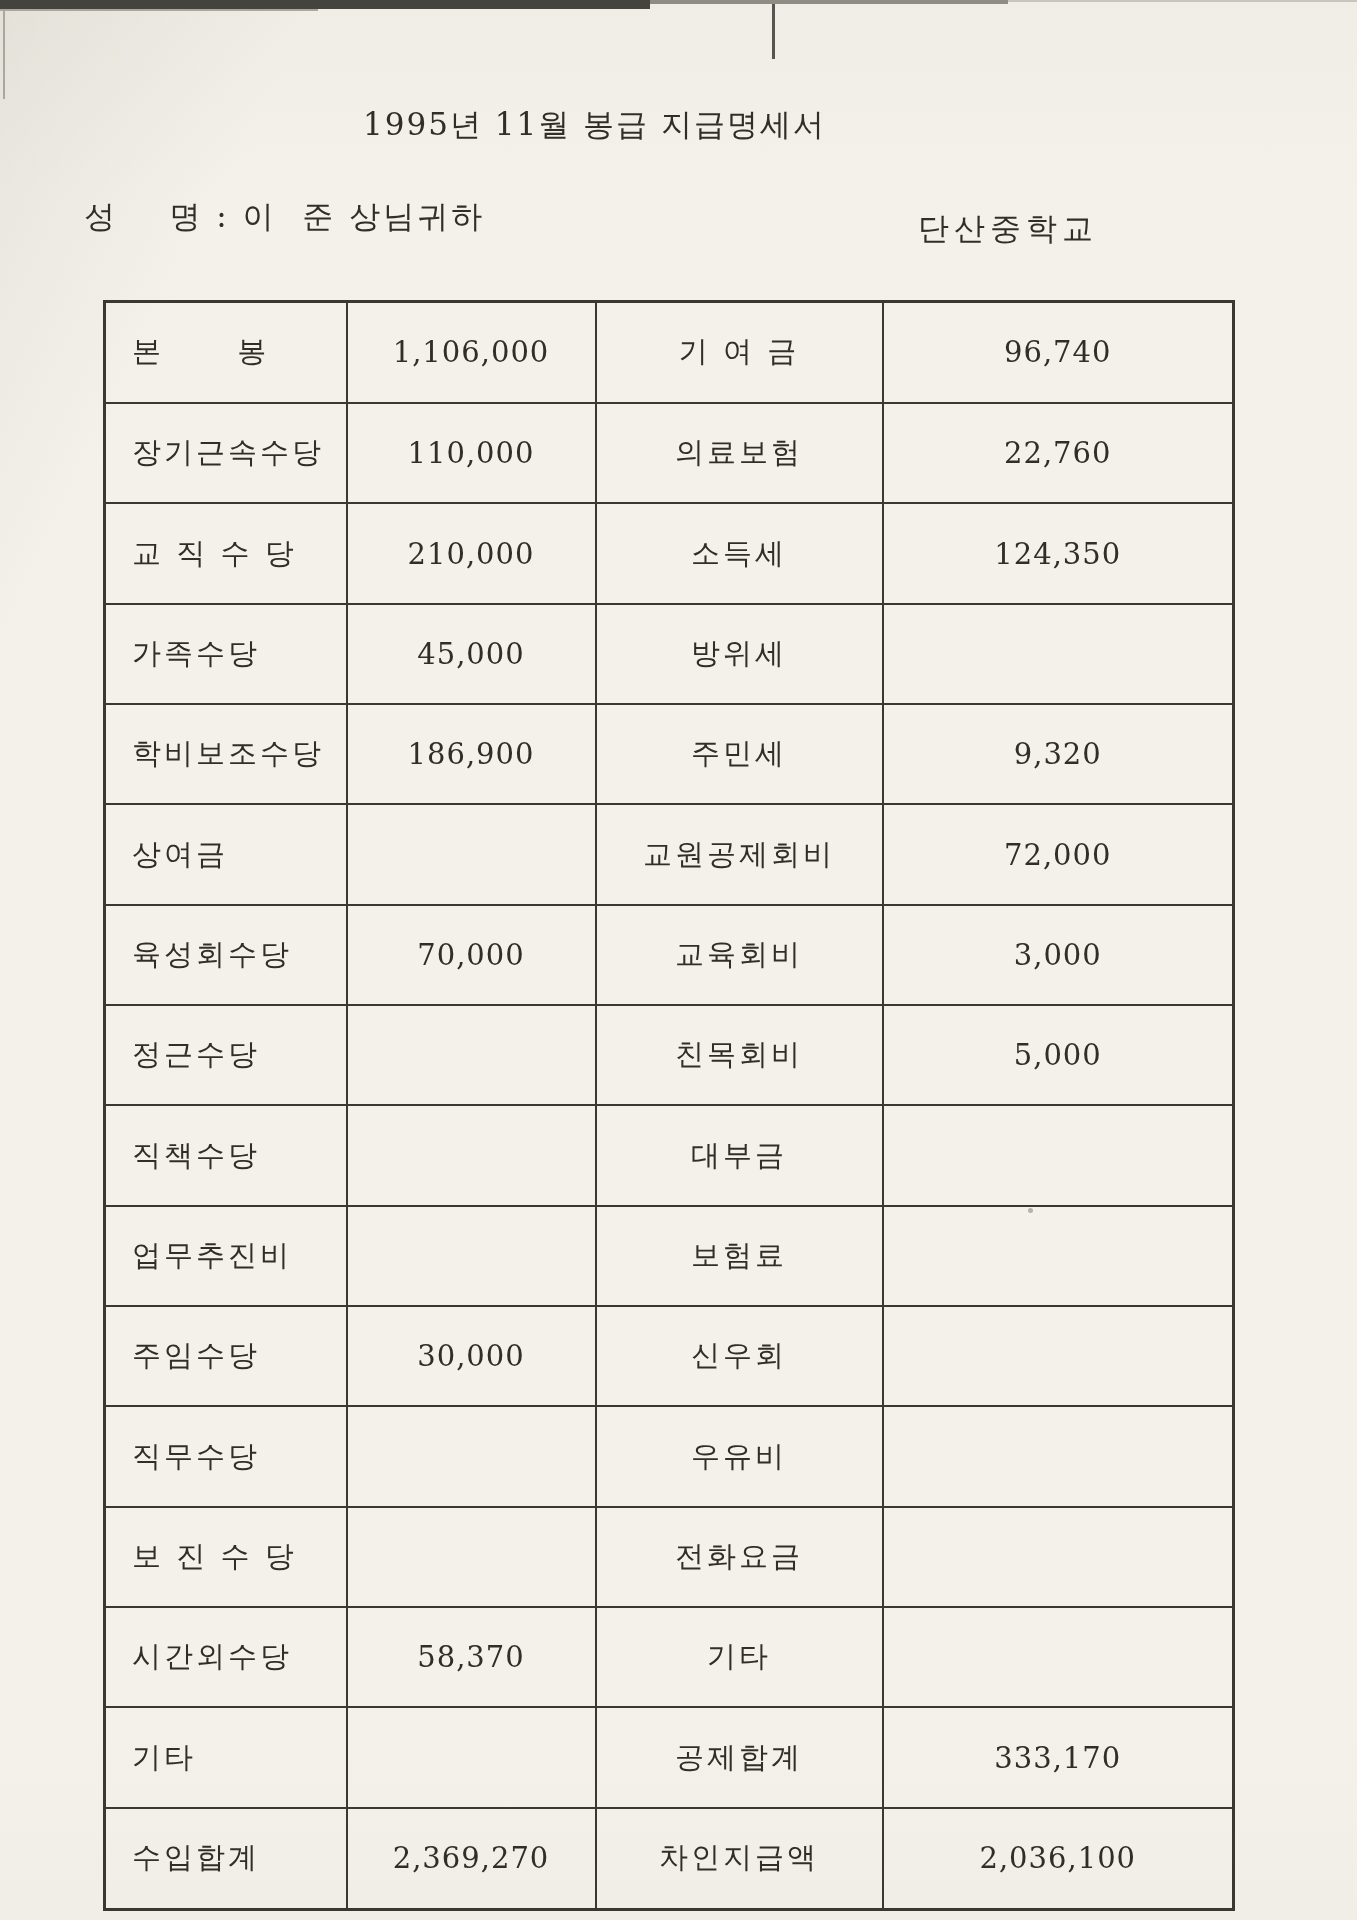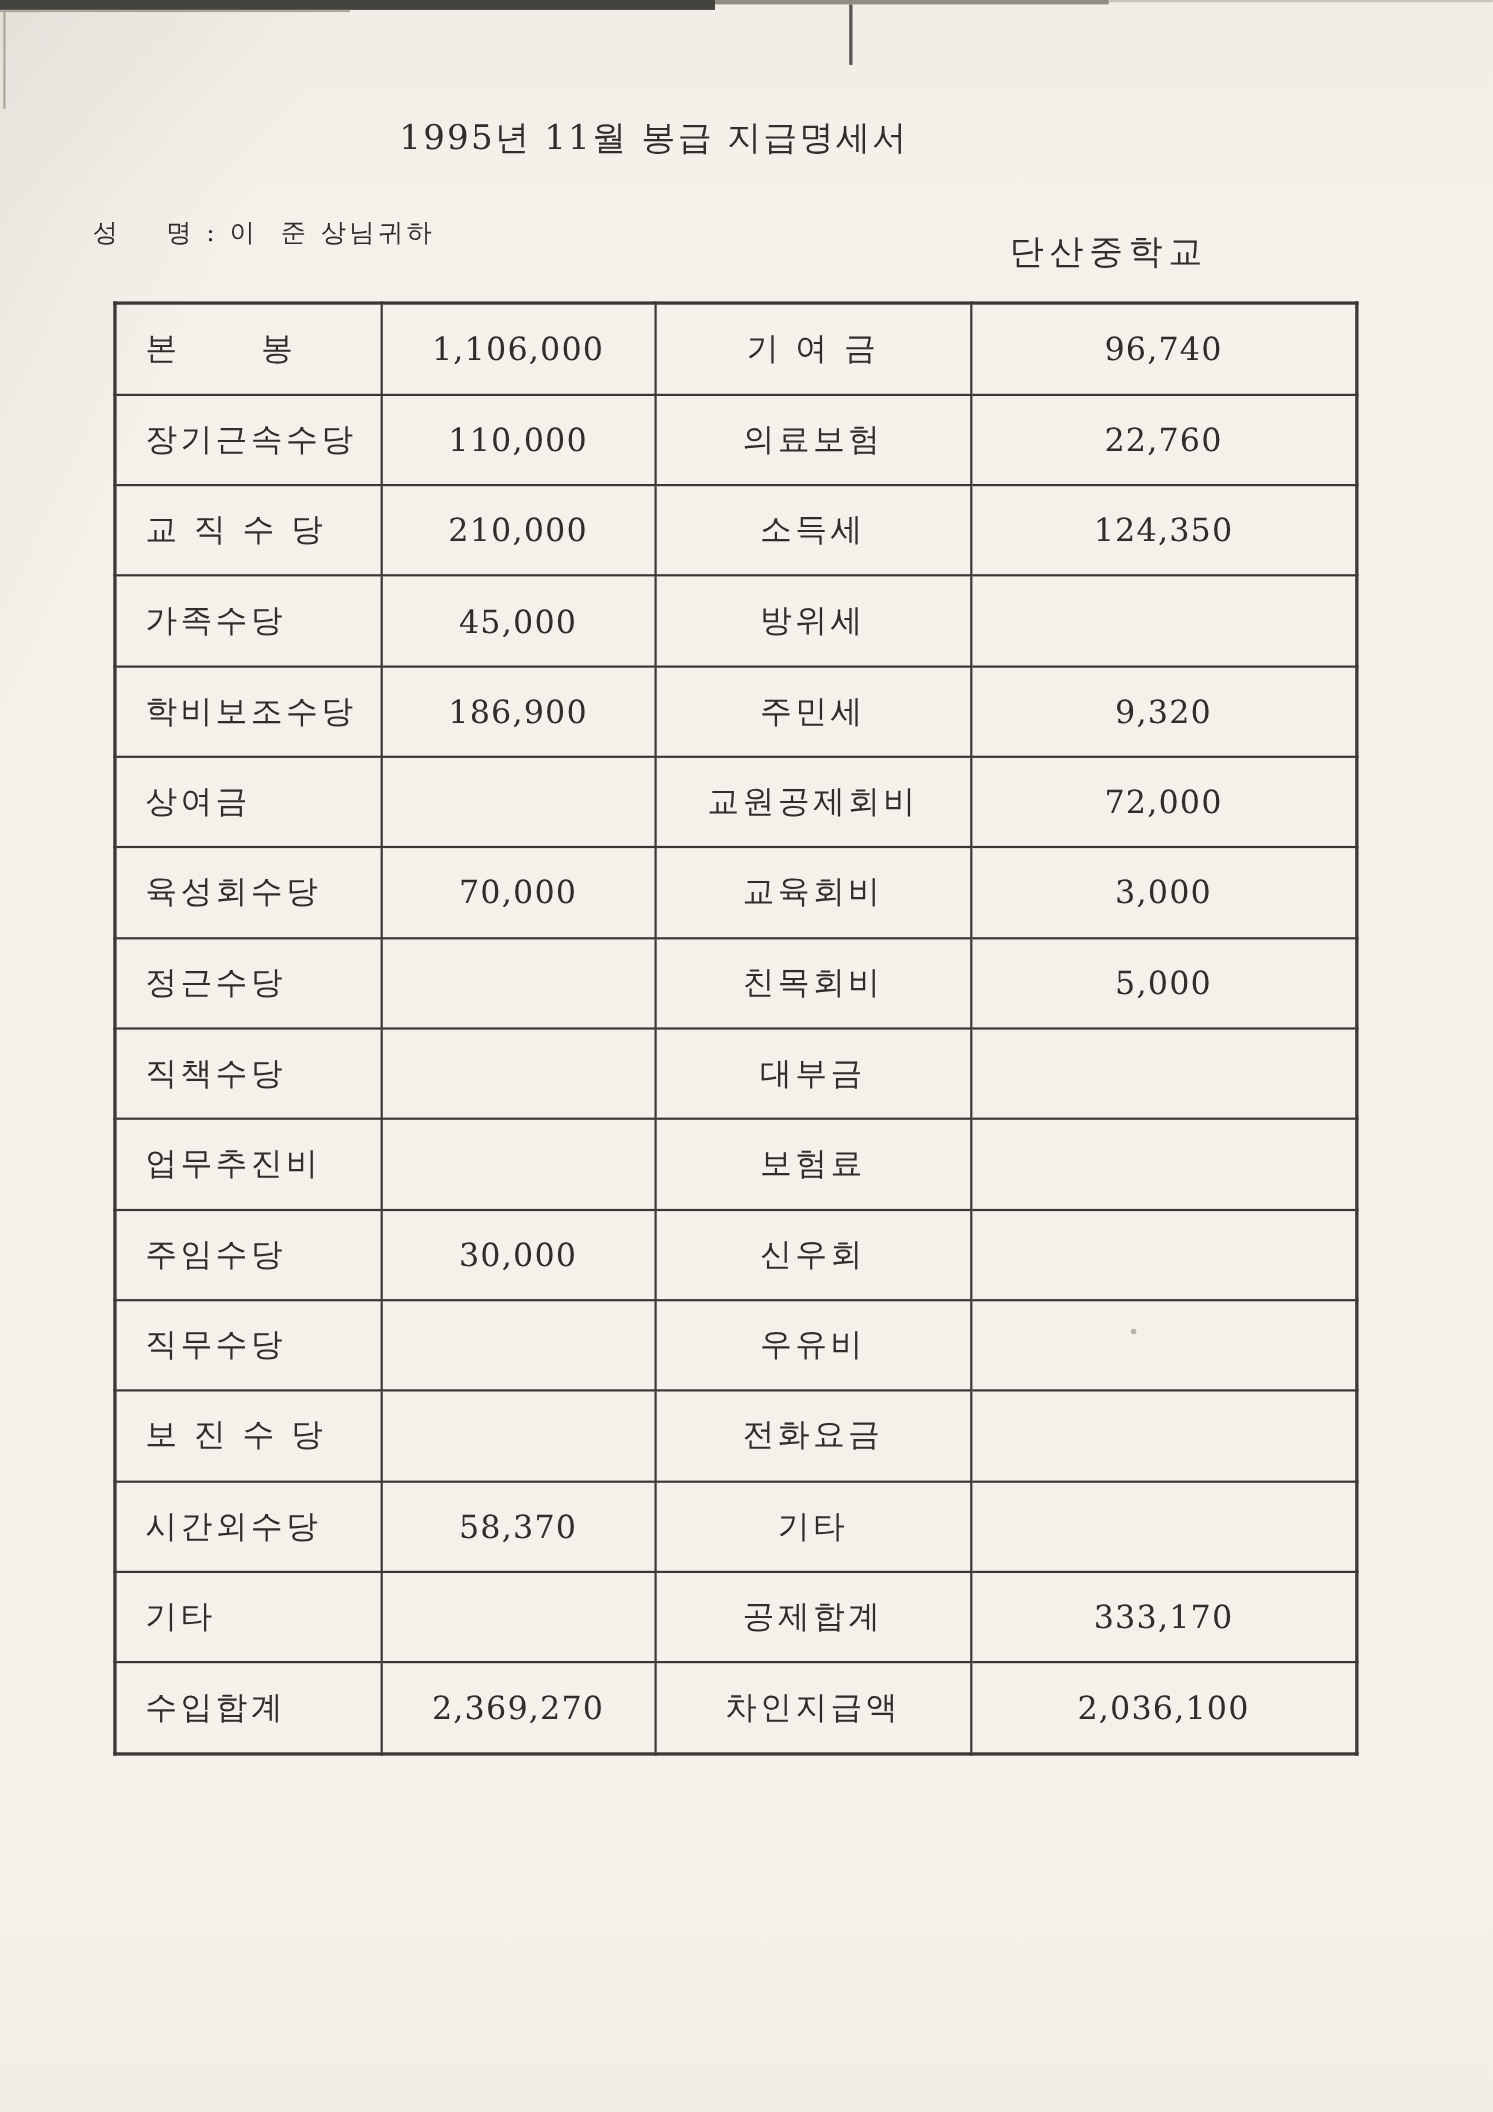--- a/index.html
+++ b/index.html
@@ -37,40 +37,40 @@
     left: 363px;
     font-size: 31px;
     letter-spacing: 2px;
     white-space: pre;
     color: #302e29;
   }
   .recipient {
     position: absolute;
     top: 196px;
     left: 84px;
-    font-size: 23px;
+    font-size: 31px;
     letter-spacing: 3px;
     white-space: pre;
     color: #302e29;
   }
   .school {
     position: absolute;
     top: 208px;
     left: 918px;
     font-size: 31px;
     letter-spacing: 5px;
     white-space: pre;
     color: #302e29;
   }
   table.payslip {
     position: absolute;
     left: 103px;
-    top: 274px;
+    top: 300px;
     width: 1129px;
-    height: 1322px;
+    height: 1611px;
     border-collapse: collapse;
     table-layout: fixed;
     border: 3px solid #3a3833;
   }
   table.payslip td {
     border: 2px solid #3a3833;
     font-size: 29px;
     vertical-align: middle;
     white-space: pre;
     overflow: hidden;

